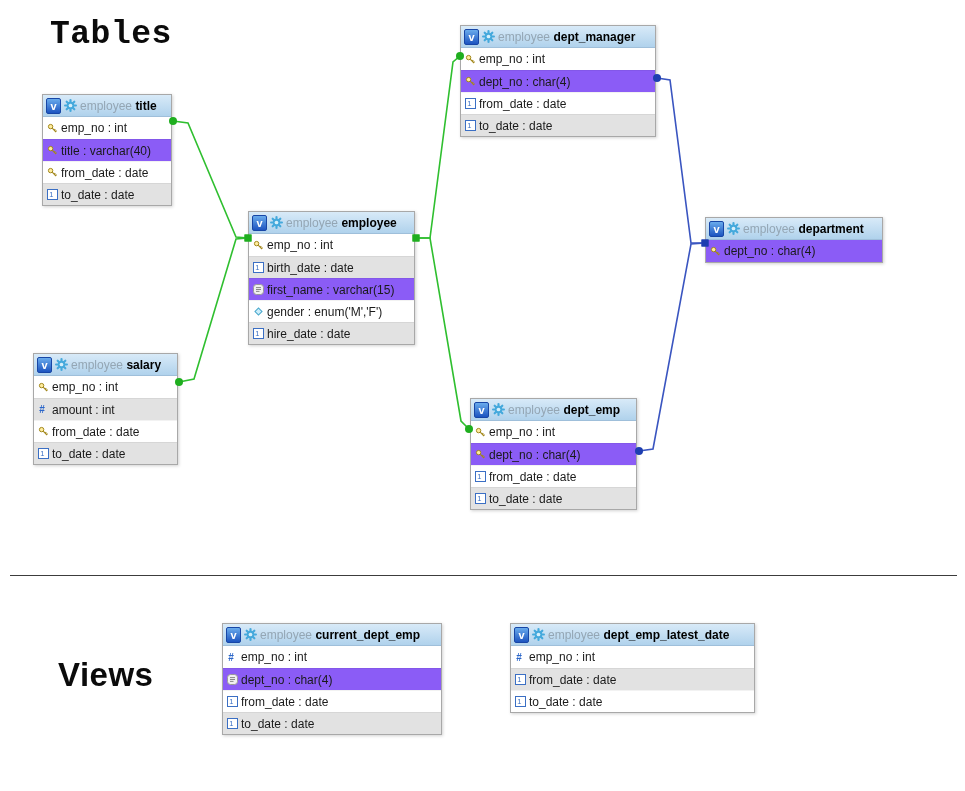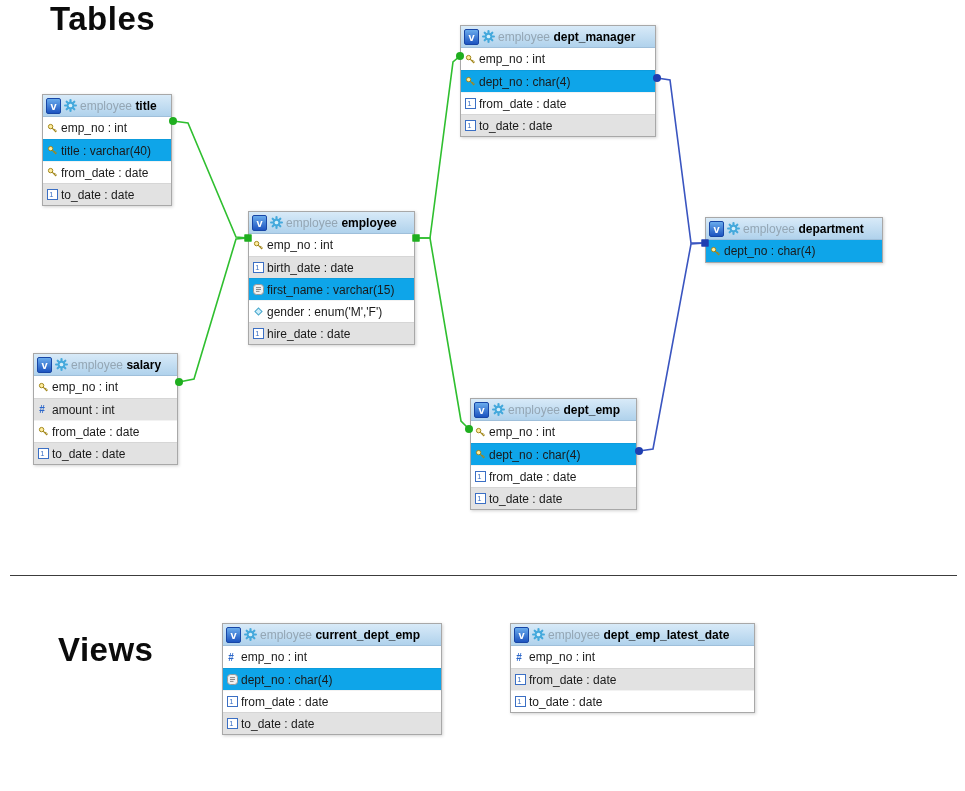--- a/index.html
+++ b/index.html
@@ -4,22 +4,22 @@
 <style>
   html,body { margin:0; padding:0; background:#fff; }
   .canvas {
     position:relative; width:965px; height:791px; background:#ffffff;
     font-family:"Liberation Sans", sans-serif; overflow:hidden;
   }
   .heading {
     position:absolute; margin:0; font-weight:700; font-size:33px; color:#0b0b0b;
     font-family:"Liberation Sans", sans-serif; letter-spacing:0.5px;
   }
-  .heading-tables { left:50px; top:0; }
-  .heading-views  { left:58px; top:631px; }
+  .heading-tables { left:50px; top:16px;font-family:Liberation Mono, monospace; }
+  .heading-views  { left:58px; top:656px; }
   .divider {
     position:absolute; left:10px; top:575px; width:947px; height:0;
     border-top:1.5px solid #3c3c3c;
   }
   #conn-svg { position:absolute; left:0; top:0; z-index:5; pointer-events:none; }
   #entities { position:absolute; left:0; top:0; width:100%; height:100%; z-index:2; }
   .entity {
     position:absolute; background:#fff; border:1px solid #a8a8a8; box-sizing:border-box;
     box-shadow:1px 1px 3px rgba(0,0,0,0.18); font-size:12px; color:#111;
   }
@@ -36,21 +36,21 @@
   .gear { display:flex; flex:0 0 13px; }
   .title-wrap { flex:1; text-align:left; overflow:hidden; }
   .schema { color:#94a6b4; }
   .tname  { color:#000; font-weight:bold; }
   .entity-row {
     height:22px; display:flex; align-items:center; gap:3px; padding:0 4px;
     box-sizing:border-box; white-space:nowrap;
   }
   .entity-row + .entity-row { border-top:1px solid rgba(0,0,0,0.05); }
   .bg-white { background:#ffffff; }
-  .bg-pink  { background:#0ea5e9; }
+  .bg-pink  { background:#8b5cf6; }
   .bg-gray  { background:#e2e2e2; }
   .row-icon { width:11px; flex:0 0 11px; display:flex; align-items:center; }
   .col-text { color:#1a1a1a; }
 </style>
 </head>
 <body>
 
 <div class="canvas">
   <h1 class="heading heading-tables">Tables</h1>
   <h1 class="heading heading-views">Views</h1>

